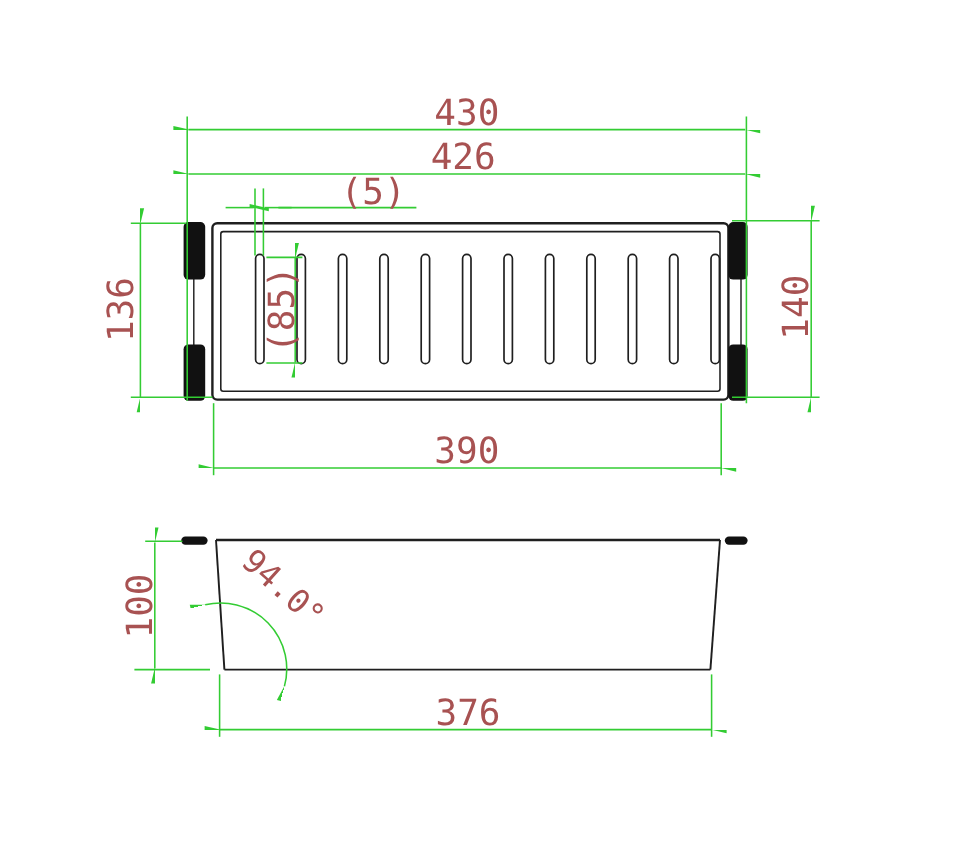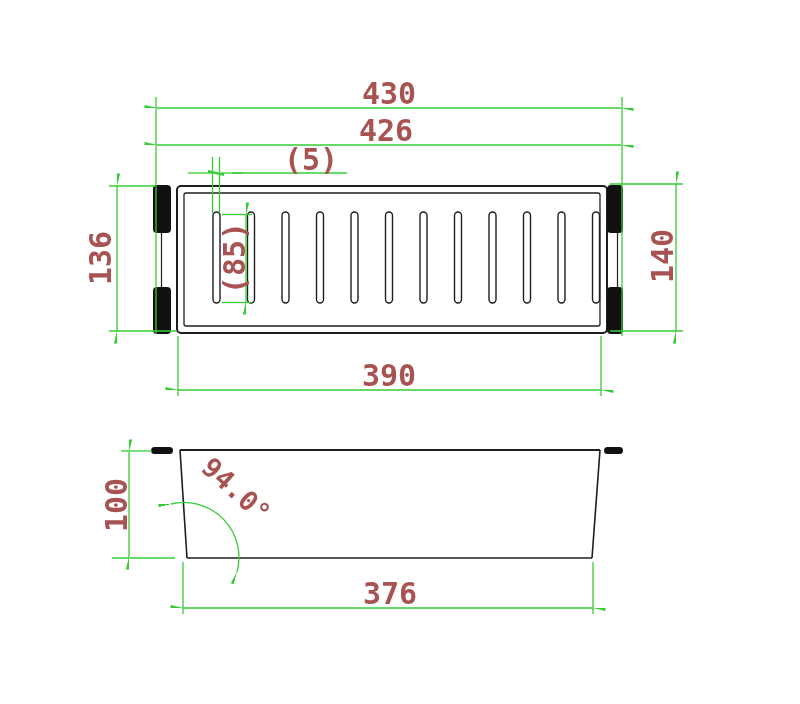--- a/index.html
+++ b/index.html
@@ -6,21 +6,20 @@
     margin: 0;
     padding: 0;
     background: #ffffff;
   }
   .stage {
     position: relative;
     width: 800px;
     height: 704px;
     background: var(--background, #ffffff);
     overflow: hidden;
-    font-weight: bold;
   }
   svg text {
     font-family: "DejaVu Sans Mono", "Liberation Mono", monospace;
     fill: var(--text, #a85252);
   }
   .dimline {
     stroke: var(--dimension, #33cc33);
     stroke-width: 1.3;
     fill: none;
   }

